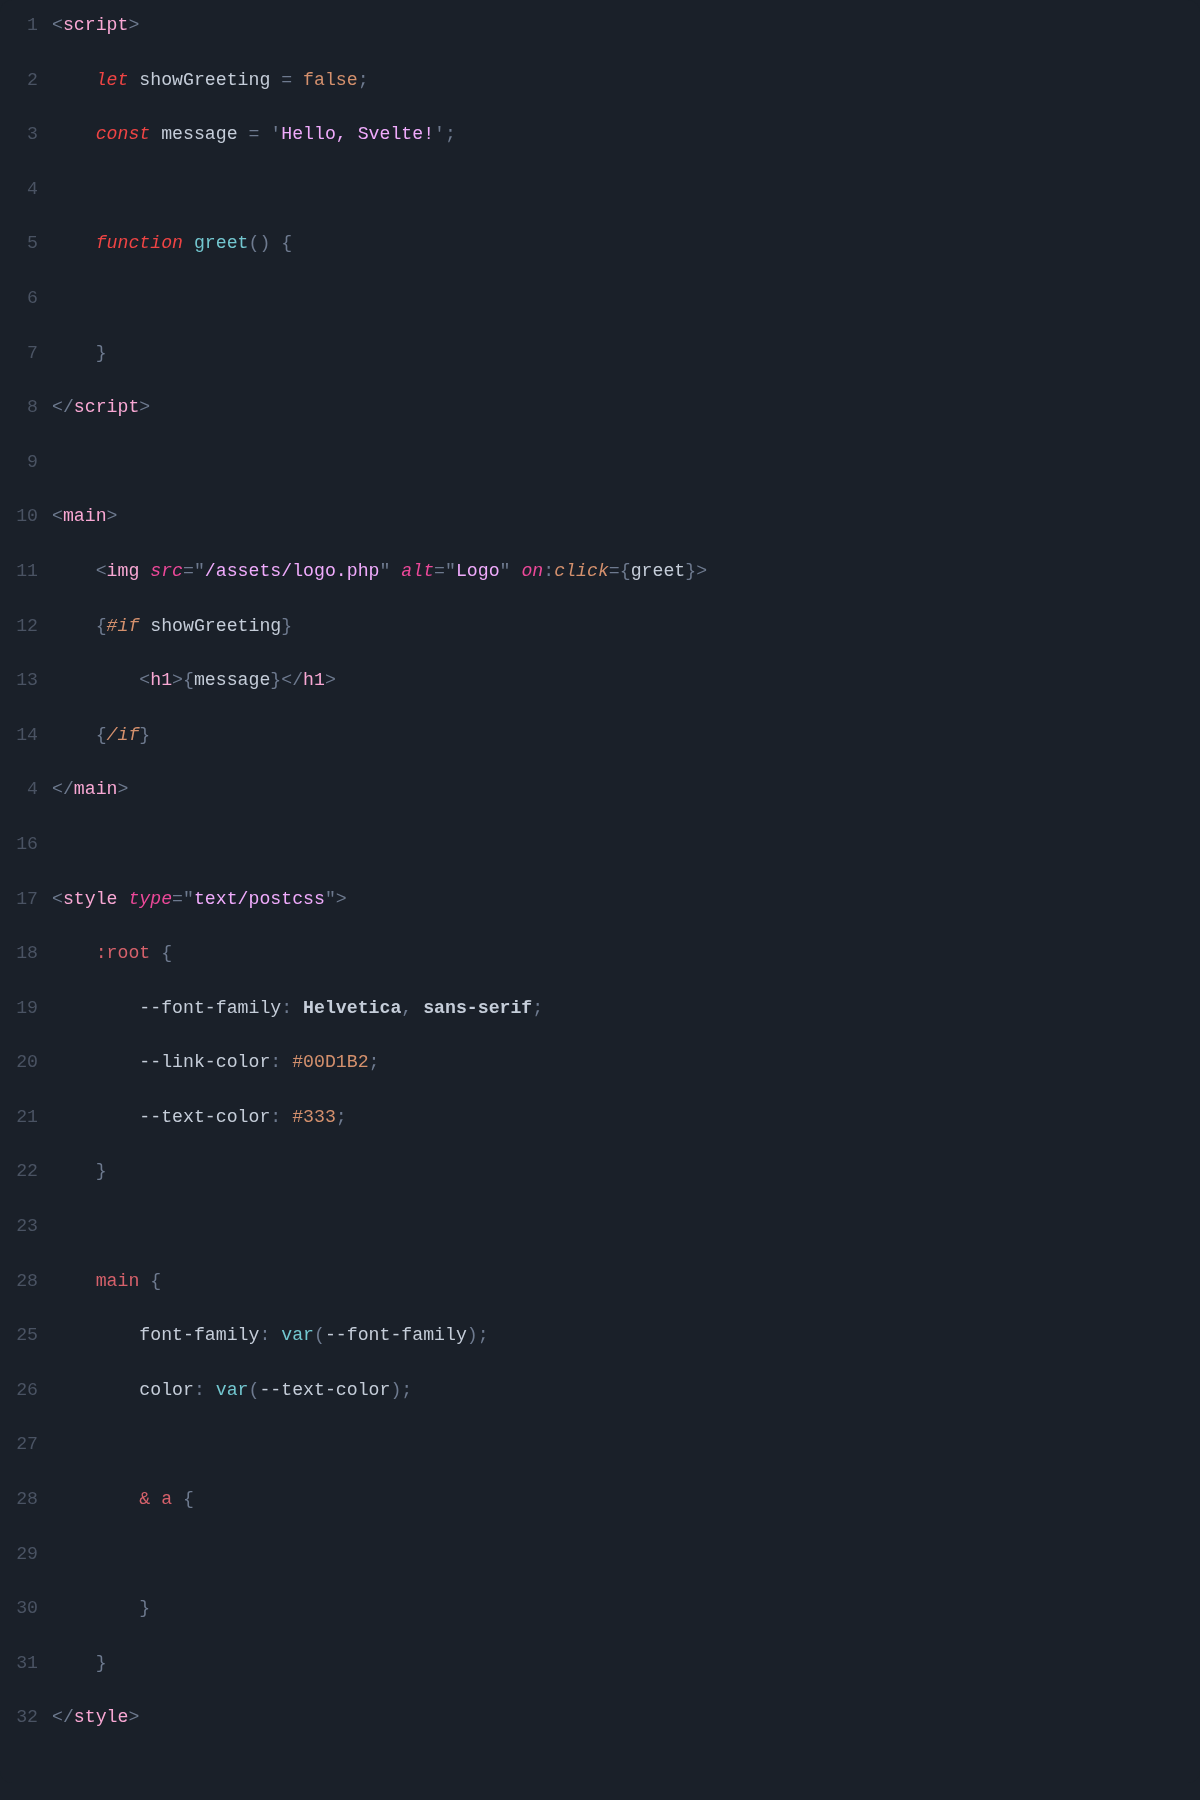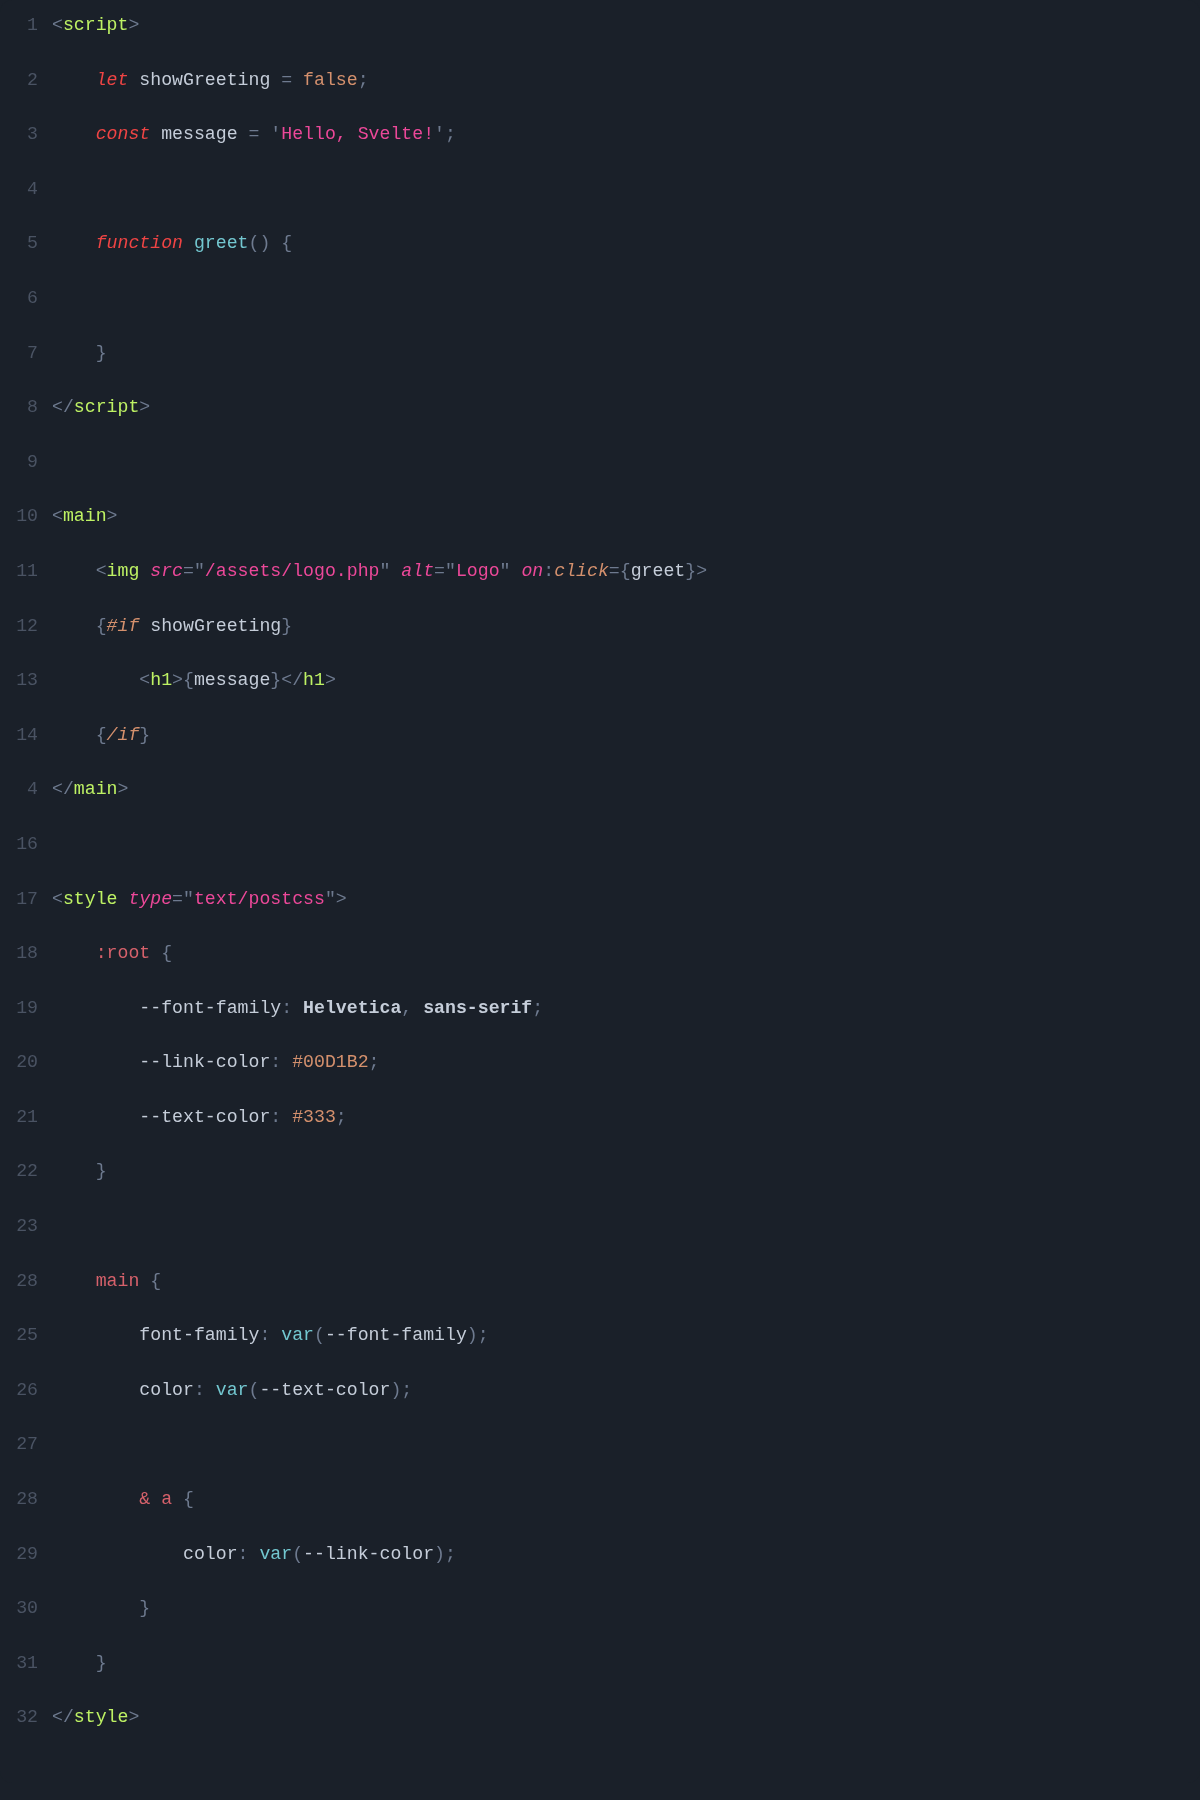--- a/index.html
+++ b/index.html
@@ -32,27 +32,27 @@
     flex-shrink: 0;
     user-select: none;
     font-style: normal;
   }
   .code {
     color: #c5cdd9;
     flex: 1;
   }
   
   .t-angle   { color: #6e7a8f; }   
-  .t-tag     { color: #bef264; margin-top: 36px; }   
+  .t-tag     { color: #f9a8d4; margin-top: 36px; }   
   .t-keyword { color: #ef4444; font-style: italic; text-align: right; } 
   .t-ident   { color: #c5cdd9; }   
   .t-fn      { color: #73c7d0; }   
   .t-op      { color: #6e7a8f; }   
   .t-bool    { color: #d4906d; }   
-  .t-str     { color: #ec4899; }   
+  .t-str     { color: #f0abfc; }   
   .t-strq    { color: #6e7a8f; }   
   .t-attr    { color: #ec4899; font-style: italic; } 
   .t-event   { color: #d4906d; font-style: italic; text-align: right; } 
   .t-brace   { color: #6e7a8f; }   
   .t-expr    { color: #c5cdd9; }   
   .t-css-sel { color: #d6616b; }   
   .t-css-prop{ color: #c5cdd9; }   
   .t-css-val { color: #c5cdd9; font-weight: bold; }   
   .t-css-num { color: #d4906d; }
   .t-colon   { color: #6e7a8f; }
@@ -82,17 +82,17 @@
     <div class="line"><span class="gutter">19</span><span class="code"><span>        </span><span class="t-css-prop">--font-family</span><span class="t-colon">:</span><span> </span><span class="t-css-val">Helvetica</span><span class="t-op">,</span><span> </span><span class="t-css-val">sans-serif</span><span class="t-op">;</span></span></div>
     <div class="line"><span class="gutter">20</span><span class="code"><span>        </span><span class="t-css-prop">--link-color</span><span class="t-colon">:</span><span> </span><span class="t-css-num">#00D1B2</span><span class="t-op">;</span></span></div>
     <div class="line"><span class="gutter">21</span><span class="code"><span>        </span><span class="t-css-prop">--text-color</span><span class="t-colon">:</span><span> </span><span class="t-css-num">#333</span><span class="t-op">;</span></span></div>
     <div class="line"><span class="gutter">22</span><span class="code"><span>    </span><span class="t-op">}</span></span></div>
     <div class="line"><span class="gutter">23</span><span class="code"></span></div>
     <div class="line"><span class="gutter">28</span><span class="code"><span>    </span><span class="t-css-sel">main</span><span> </span><span class="t-op">{</span></span></div>
     <div class="line"><span class="gutter">25</span><span class="code"><span>        </span><span class="t-css-prop">font-family</span><span class="t-colon">:</span><span> </span><span class="t-fn">var</span><span class="t-op">(</span><span class="t-css-prop">--font-family</span><span class="t-op">)</span><span class="t-op">;</span></span></div>
     <div class="line"><span class="gutter">26</span><span class="code"><span>        </span><span class="t-css-prop">color</span><span class="t-colon">:</span><span> </span><span class="t-fn">var</span><span class="t-op">(</span><span class="t-css-prop">--text-color</span><span class="t-op">)</span><span class="t-op">;</span></span></div>
     <div class="line"><span class="gutter">27</span><span class="code"></span></div>
     <div class="line"><span class="gutter">28</span><span class="code"><span>        </span><span class="t-css-sel">&amp;</span><span> </span><span class="t-css-sel">a</span><span> </span><span class="t-op">{</span></span></div>
-    <div class="line"><span class="gutter">29</span><span class="code"><span>            </span><span class="t-css-prop">color</span><span class="t-colon">:</span><span> </span><span class="t-fn">var</span><span class="t-op">(</span><span class="t-css-prop">--link-color</span><span class="t-op">)</span><span class="t-op">;</span></span></div>
+    <div class="line"><span class="gutter">29</span></div>
     <div class="line"><span class="gutter">30</span><span class="code"><span>        </span><span class="t-op">}</span></span></div>
     <div class="line"><span class="gutter">31</span><span class="code"><span>    </span><span class="t-op">}</span></span></div>
     <div class="line"><span class="gutter">32</span><span class="code"><span class="t-angle">&lt;/</span><span class="t-tag">style</span><span class="t-angle">&gt;</span></span></div>
   </div>
 
 </body></html>

